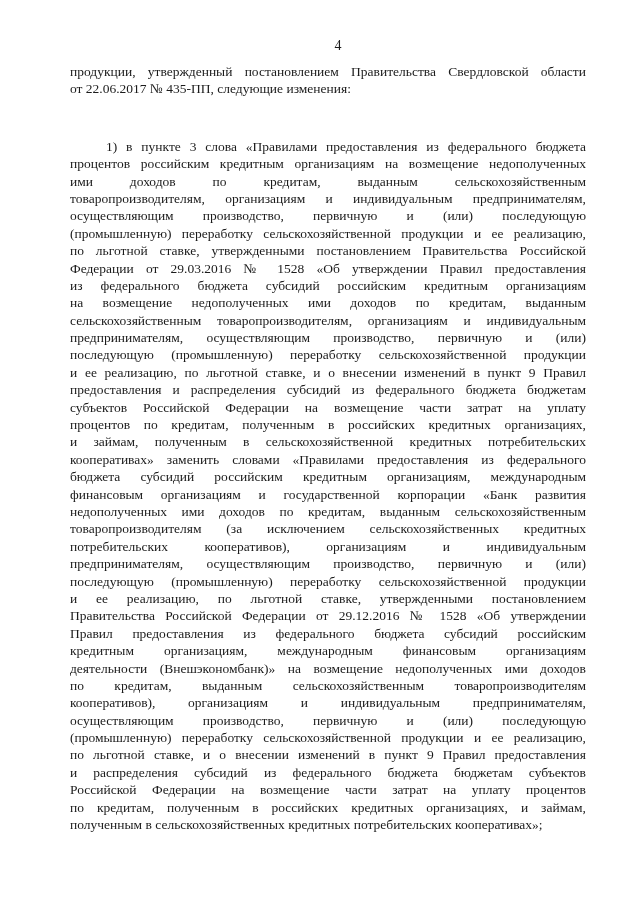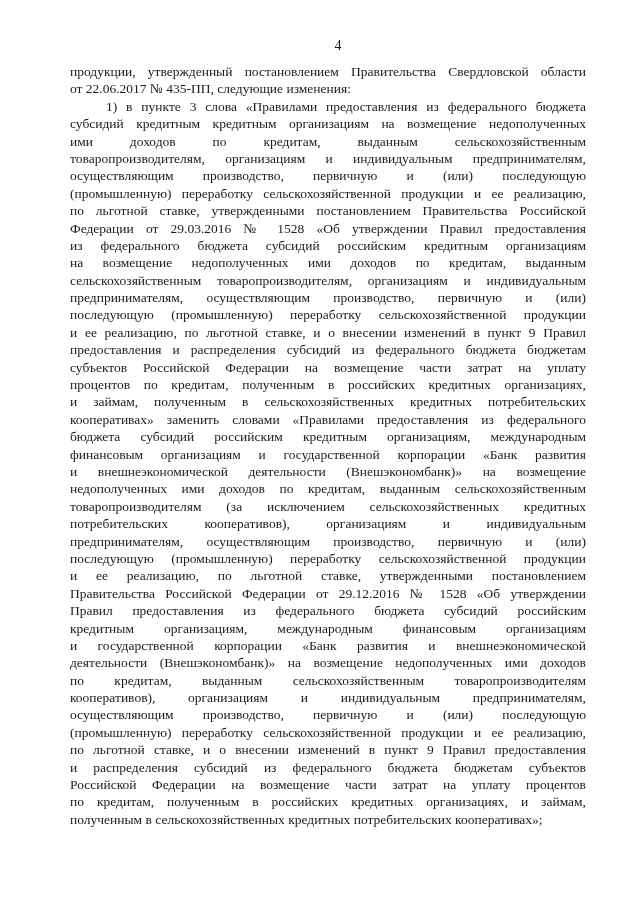--- a/index.html
+++ b/index.html
@@ -37,62 +37,61 @@
     line-height: 17.4px;
     overflow: hidden;
     white-space: normal;
   }
   .line.just {
     text-align: justify;
     text-align-last: justify;
   }
   .line.indent {
     text-indent: 36px;
+    margin-top: 40px;
   }
 </style>
 </head>
 <body>
 
 <div class="page">
   <div class="page-number">4</div>
   <div class="body-text">
       <div class="line just">продукции, утвержденный постановлением Правительства Свердловской области</div>
       <div class="line">от 22.06.2017 № 435-ПП, следующие изменения:</div>
       <div class="line just indent">1) в пункте 3 слова «Правилами предоставления из федерального бюджета</div>
-      <div class="line just">субсидий кредитным кредитным организациям на возмещение недополученных</div>
+      <div class="line just">процентов российским кредитным организациям на возмещение недополученных</div>
       <div class="line just">ими доходов по кредитам, выданным сельскохозяйственным</div>
       <div class="line just">товаропроизводителям, организациям и индивидуальным предпринимателям,</div>
       <div class="line just">осуществляющим производство, первичную и (или) последующую</div>
       <div class="line just">(промышленную) переработку сельскохозяйственной продукции и ее реализацию,</div>
       <div class="line just">по льготной ставке, утвержденными постановлением Правительства Российской</div>
       <div class="line just">Федерации от 29.03.2016 № 1528 «Об утверждении Правил предоставления</div>
       <div class="line just">из федерального бюджета субсидий российским кредитным организациям</div>
       <div class="line just">на возмещение недополученных ими доходов по кредитам, выданным</div>
       <div class="line just">сельскохозяйственным товаропроизводителям, организациям и индивидуальным</div>
       <div class="line just">предпринимателям, осуществляющим производство, первичную и (или)</div>
       <div class="line just">последующую (промышленную) переработку сельскохозяйственной продукции</div>
       <div class="line just">и ее реализацию, по льготной ставке, и о внесении изменений в пункт 9 Правил</div>
       <div class="line just">предоставления и распределения субсидий из федерального бюджета бюджетам</div>
       <div class="line just">субъектов Российской Федерации на возмещение части затрат на уплату</div>
       <div class="line just">процентов по кредитам, полученным в российских кредитных организациях,</div>
-      <div class="line just">и займам, полученным в сельскохозяйственных кредитных потребительских</div>
+      <div class="line just">и займам, полученным в сельскохозяйственной кредитных потребительских</div>
       <div class="line just">кооперативах» заменить словами «Правилами предоставления из федерального</div>
       <div class="line just">бюджета субсидий российским кредитным организациям, международным</div>
       <div class="line just">финансовым организациям и государственной корпорации «Банк развития</div>
-      <div class="line just">и внешнеэкономической деятельности (Внешэкономбанк)» на возмещение</div>
       <div class="line just">недополученных ими доходов по кредитам, выданным сельскохозяйственным</div>
       <div class="line just">товаропроизводителям (за исключением сельскохозяйственных кредитных</div>
       <div class="line just">потребительских кооперативов), организациям и индивидуальным</div>
       <div class="line just">предпринимателям, осуществляющим производство, первичную и (или)</div>
       <div class="line just">последующую (промышленную) переработку сельскохозяйственной продукции</div>
       <div class="line just">и ее реализацию, по льготной ставке, утвержденными постановлением</div>
       <div class="line just">Правительства Российской Федерации от 29.12.2016 № 1528 «Об утверждении</div>
       <div class="line just">Правил предоставления из федерального бюджета субсидий российским</div>
       <div class="line just">кредитным организациям, международным финансовым организациям</div>
-      <div class="line just">и государственной корпорации «Банк развития и внешнеэкономической</div>
       <div class="line just">деятельности (Внешэкономбанк)» на возмещение недополученных ими доходов</div>
       <div class="line just">по кредитам, выданным сельскохозяйственным товаропроизводителям</div>
       <div class="line just">кооперативов), организациям и индивидуальным предпринимателям,</div>
       <div class="line just">осуществляющим производство, первичную и (или) последующую</div>
       <div class="line just">(промышленную) переработку сельскохозяйственной продукции и ее реализацию,</div>
       <div class="line just">по льготной ставке, и о внесении изменений в пункт 9 Правил предоставления</div>
       <div class="line just">и распределения субсидий из федерального бюджета бюджетам субъектов</div>
       <div class="line just">Российской Федерации на возмещение части затрат на уплату процентов</div>
       <div class="line just">по кредитам, полученным в российских кредитных организациях, и займам,</div>
       <div class="line">полученным в сельскохозяйственных кредитных потребительских кооперативах»;</div>

